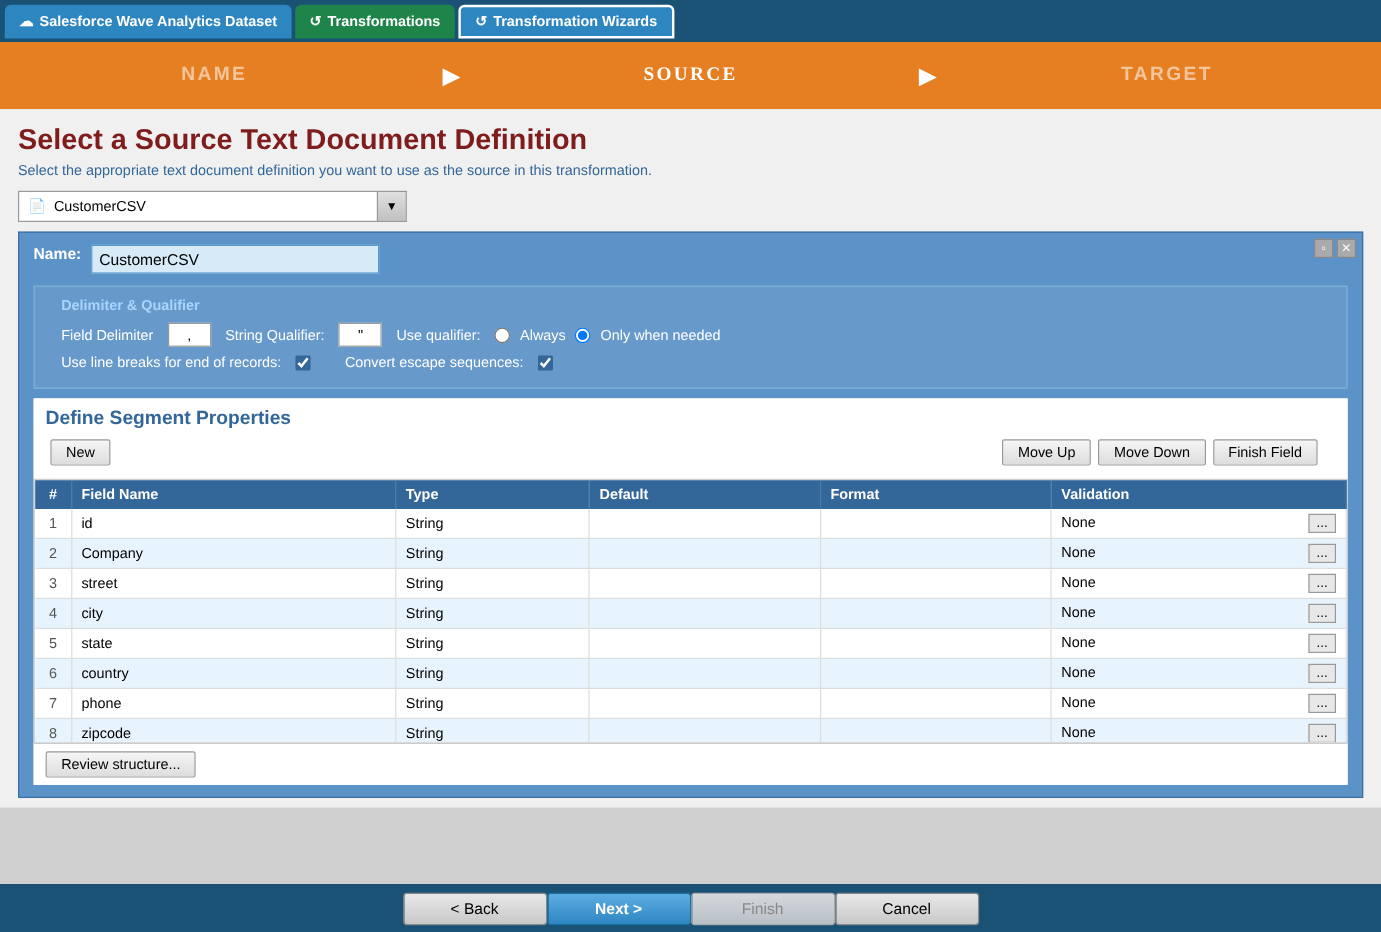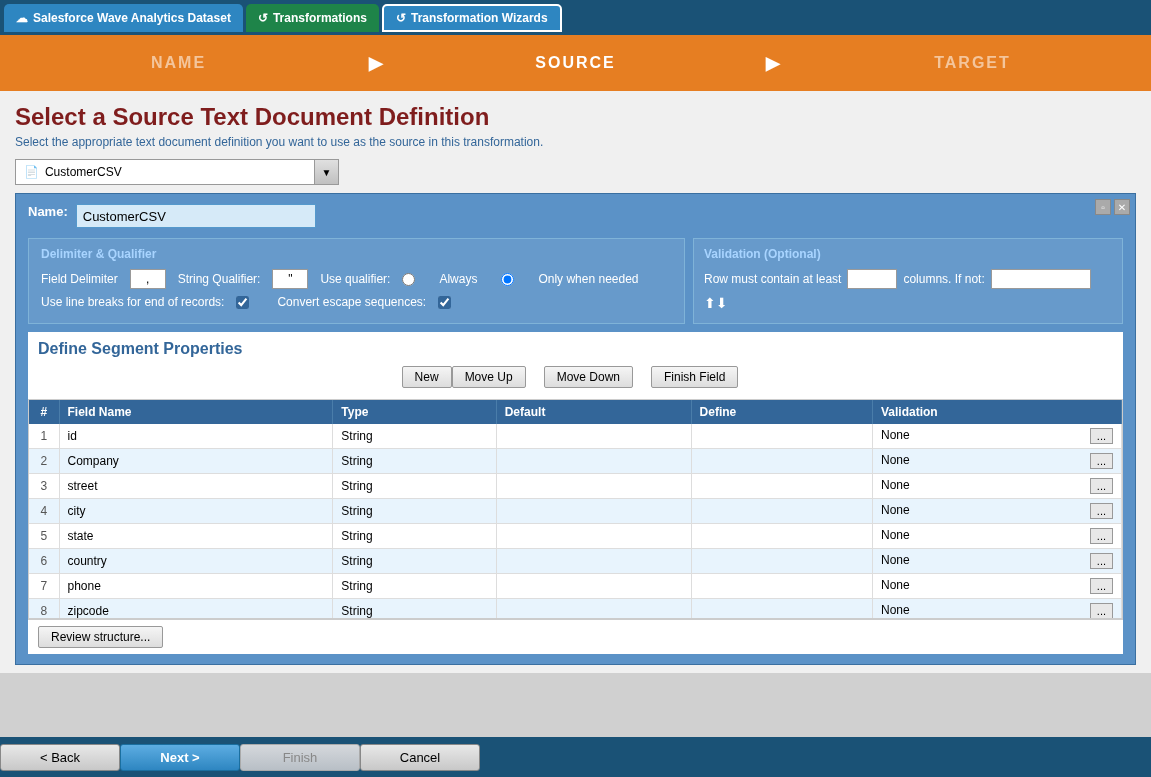--- a/index.html
+++ b/index.html
@@ -54,20 +54,21 @@
       height: 100%;
       font-size: 16px;
       font-weight: bold;
       letter-spacing: 2px;
     }
     .breadcrumb-inactive {
       color: rgba(255,255,255,0.55);
     }
     .breadcrumb-active {
       color: white;
+      font-family: Liberation Serif, serif;
     }
     .breadcrumb-arrow {
       color: white;
       font-size: 18px;
       font-weight: bold;
     }
 
     
     .main-content {
       background: #f0f0f0;
@@ -192,40 +193,40 @@
       width: 36px;
       height: 20px;
       border: 1px solid #999;
       background: white;
       text-align: center;
       font-size: 12px;
     }
     .radio-group {
       display: flex;
       align-items: center;
-      gap: 24px;
+      gap: 8px;
     }
     .radio-label {
       color: white;
       font-size: 12px;
     }
     input[type="radio"], input[type="checkbox"] {
       cursor: pointer;
     }
 
     
     .two-panel-row {
       display: flex;
       gap: 8px;
     }
     .delimiter-box {
       flex: 1;
       border: 1px solid #7fb3d8;
       background: rgba(255,255,255,0.08);
-      padding: 8px 12px;
+      padding: 8px 22px;
     }
     .validation-box {
       flex: 0 0 430px;
       border: 1px solid #7fb3d8;
       background: rgba(255,255,255,0.08);
       padding: 8px 10px;
     }
     .box-legend {
       font-size: 12px;
       font-weight: bold;
@@ -244,35 +245,35 @@
     }
     .define-title {
       font-size: 16px;
       font-weight: bold;
       color: #336699;
       margin-bottom: 8px;
     }
     .toolbar-row {
       display: flex;
       align-items: center;
-      justify-content: center;
+      justify-content: space-between;
       margin-bottom: 6px;
       padding: 0 4px;
     }
     .btn {
       padding: 3px 12px;
       font-size: 12px;
       border: 1px solid #999;
       background: linear-gradient(to bottom, #f5f5f5, #ddd);
       cursor: pointer;
       border-radius: 2px;
     }
     .btn-group {
       display: flex;
-      gap: 18px;
+      gap: 6px;
     }
 
     
     .data-table {
       width: 100%;
       border-collapse: collapse;
       font-size: 12px;
     }
     .data-table thead tr {
       background: #336699;
@@ -325,20 +326,21 @@
     
     .bottom-bar {
       position: fixed;
       bottom: 0;
       left: 0;
       width: 1151px;
       height: 40px;
       background: #1a5276;
       display: flex;
       align-items: center;
+      justify-content: center;
     }
     .nav-btn {
       padding: 5px 28px;
       font-size: 13px;
       border: 1px solid #888;
       background: linear-gradient(to bottom, #e8e8e8, #c8c8c8);
       cursor: pointer;
       border-radius: 3px;
       min-width: 120px;
       text-align: center;
@@ -449,30 +451,20 @@
           </div>
         </div>
         <div class="delimiter-row">
           <span class="delimiter-label">Use line breaks for end of records:</span>
           <input type="checkbox" checked="" class="checkbox-input" style="">
           <span class="delimiter-label" style="margin-left:16px;">Convert escape sequences:</span>
           <input type="checkbox" checked="" class="checkbox-input" style="">
         </div>
       </div>
 
-      <div class="validation-box">
-        <div class="box-legend">Validation (Optional)</div>
-        <div class="validation-row">
-          <span class="delimiter-label">Row must contain at least</span>
-          <input class="validation-input" type="text" style="">
-          <span class="delimiter-label">columns. If not:</span>
-          <input class="validation-input" style="width: 100px;" type="text">
-          <span style="font-size:14px; color:white; cursor:pointer;">⬆⬇</span>
-        </div>
-      </div>
     </div>
 
     <div class="define-section">
       <div class="define-header">
         <div class="define-title">Define Segment Properties</div>
         <div class="toolbar-row">
           <button class="btn">New</button>
           <div class="btn-group">
             <button class="btn">Move Up</button>
             <button class="btn">Move Down</button>
@@ -481,21 +473,21 @@
         </div>
       </div>
       <div class="table-wrapper">
         <table class="data-table">
           <thead>
             <tr>
               <th>#</th>
               <th>Field Name</th>
               <th>Type</th>
               <th>Default</th>
-              <th>Define</th>
+              <th>Format</th>
               <th>Validation</th>
             </tr>
           </thead>
           <tbody id="table-body">
           <tr>
       <td>1</td>
       <td>id</td>
       <td>String</td>
       <td></td>
       <td></td>

